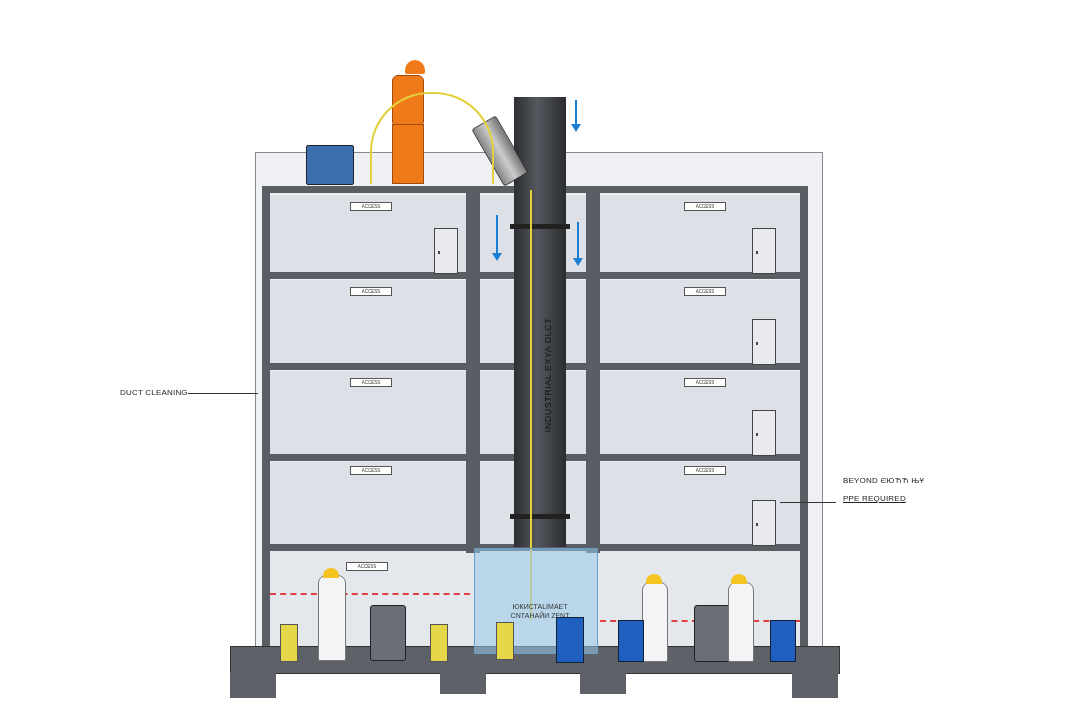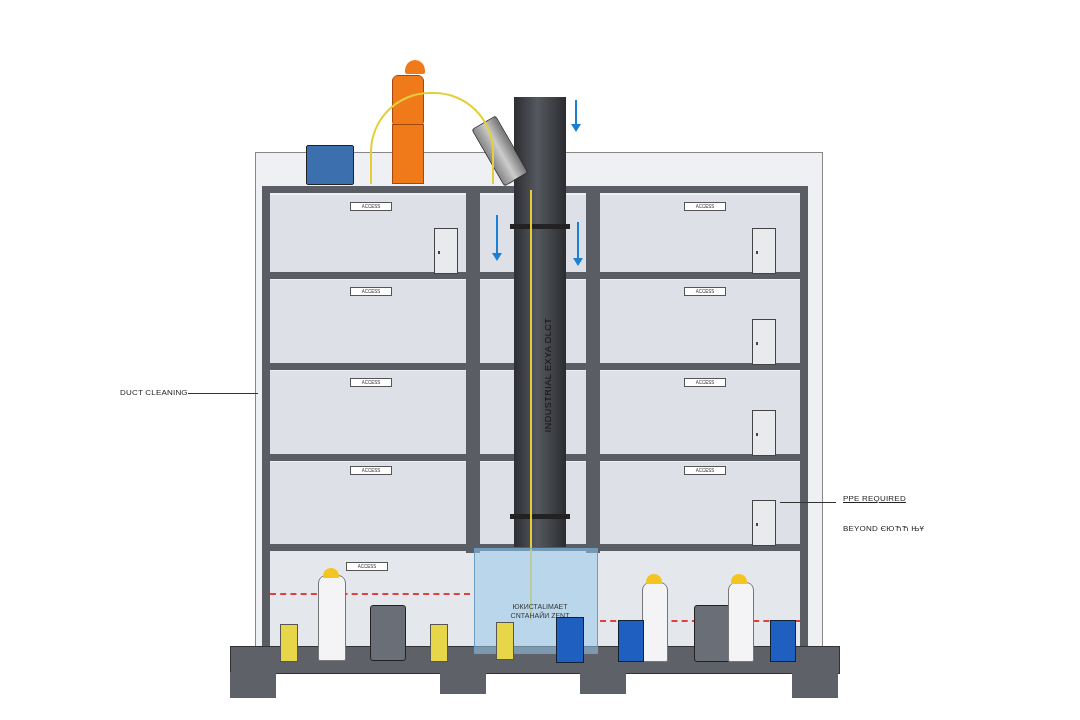--- a/index.html
+++ b/index.html
@@ -107,13 +107,13 @@
 <div class="abs" style="left:618px;top:620px;width:24px;height:40px;background:#1f5fbf;border:1px solid #123;"></div>
 <div class="abs" style="left:694px;top:605px;width:34px;height:55px;background:#6a6e76;border:1px solid #222;border-radius:3px;"></div>
 <div class="abs" style="left:728px;top:582px;width:24px;height:78px;background:#f4f4f6;border:1px solid #777;border-radius:8px 8px 2px 2px;"></div>
 <div class="abs" style="left:731px;top:574px;width:16px;height:10px;background:#f4c520;border-radius:8px 8px 1px 1px;"></div>
 <div class="abs" style="left:770px;top:620px;width:24px;height:40px;background:#1f5fbf;border:1px solid #123;"></div>
 
 <div class="abs label" style="left:120px;top:388px;">DUCT CLEANING</div>
 <div class="abs" style="left:188px;top:393px;width:70px;height:1px;background:#333;"></div>
 <div class="abs" style="left:780px;top:502px;width:56px;height:1px;background:#333;"></div>
 <div class="abs label" style="left:843px;top:494px;text-decoration:underline;">PPE REQUIRED</div>
-<div class="abs label" style="left:843px;top:524px;">BEYOND ЄЮЋЋ ЊҰ</div>
+<div class="abs label" style="left:843px;top:476px;">BEYOND ЄЮЋЋ ЊҰ</div>
 
 </body></html>

